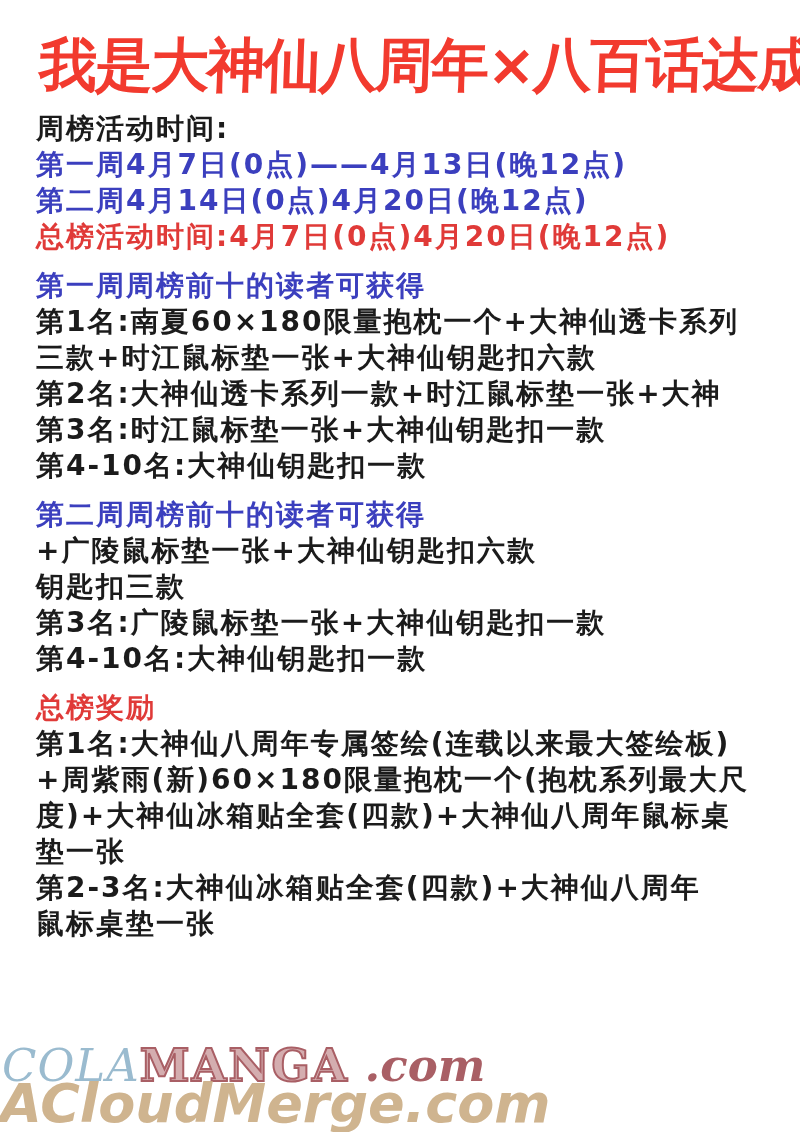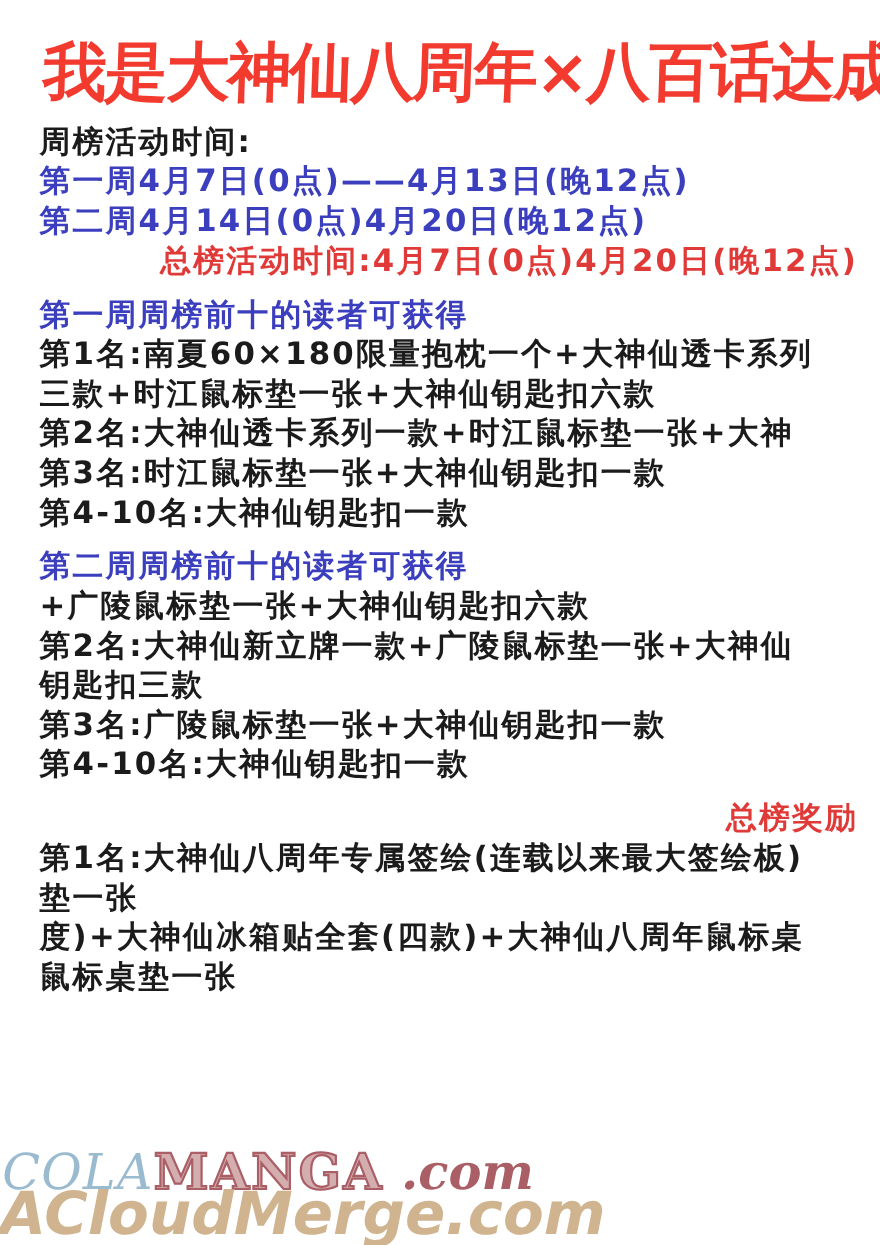--- a/index.html
+++ b/index.html
@@ -38,21 +38,21 @@
   }
   .line {
     font-size: 28px;
     line-height: 36px;
     font-weight: 700;
     letter-spacing: 2px;
     white-space: nowrap;
     color: var(--text-black, #1b1b1b);
   }
   .c-blue { color: var(--accent-blue, #3b3fbe); }
-  .c-red  { color: var(--accent-red, #e03a38); text-align: right; }
+  .c-red  { color: var(--accent-red, #e03a38); }
 
   .watermark {
     position: absolute;
     white-space: nowrap;
     z-index: 5;
     pointer-events: none;
     opacity: 0.88;
   }
   .wm-colamanga {
     left: 2px;
@@ -110,31 +110,32 @@
     <div class="line">第1名:南夏60×180限量抱枕一个+大神仙透卡系列</div>
     <div class="line">三款+时江鼠标垫一张+大神仙钥匙扣六款</div>
     <div class="line">第2名:大神仙透卡系列一款+时江鼠标垫一张+大神</div>
     <div class="line">第3名:时江鼠标垫一张+大神仙钥匙扣一款</div>
     <div class="line">第4-10名:大神仙钥匙扣一款</div>
   </div>
 
   <div class="section">
     <div class="line c-blue">第二周周榜前十的读者可获得</div>
     <div class="line">+广陵鼠标垫一张+大神仙钥匙扣六款</div>
-    <div class="line">第2名:大神仙新立牌一款+广陵鼠标垫一张+大神仙</div>
     <div class="line">钥匙扣三款</div>
     <div class="line">第3名:广陵鼠标垫一张+大神仙钥匙扣一款</div>
     <div class="line">第4-10名:大神仙钥匙扣一款</div>
   </div>
 
   <div class="section">
     <div class="line c-red">总榜奖励</div>
     <div class="line">第1名:大神仙八周年专属签绘(连载以来最大签绘板)</div>
+    <div class="line">+周紫雨(新)60×180限量抱枕一个(抱枕系列最大尺</div>
+    <div class="line">度)+大神仙冰箱贴全套(四款)+大神仙八周年鼠标桌</div>
     <div class="line">垫一张</div>
-    <div class="line">度)+大神仙冰箱贴全套(四款)+大神仙八周年鼠标桌</div>
+    <div class="line">第2-3名:大神仙冰箱贴全套(四款)+大神仙八周年</div>
     <div class="line">鼠标桌垫一张</div>
   </div>
 
   <div class="watermark wm-colamanga">
     <span class="wm-cola">COLA</span><span class="wm-manga">MANGA</span><span class="wm-dotcom"> .com</span>
   </div>
 
   <div class="watermark wm-acm">ACloudMerge.com</div>
 
 </div>

